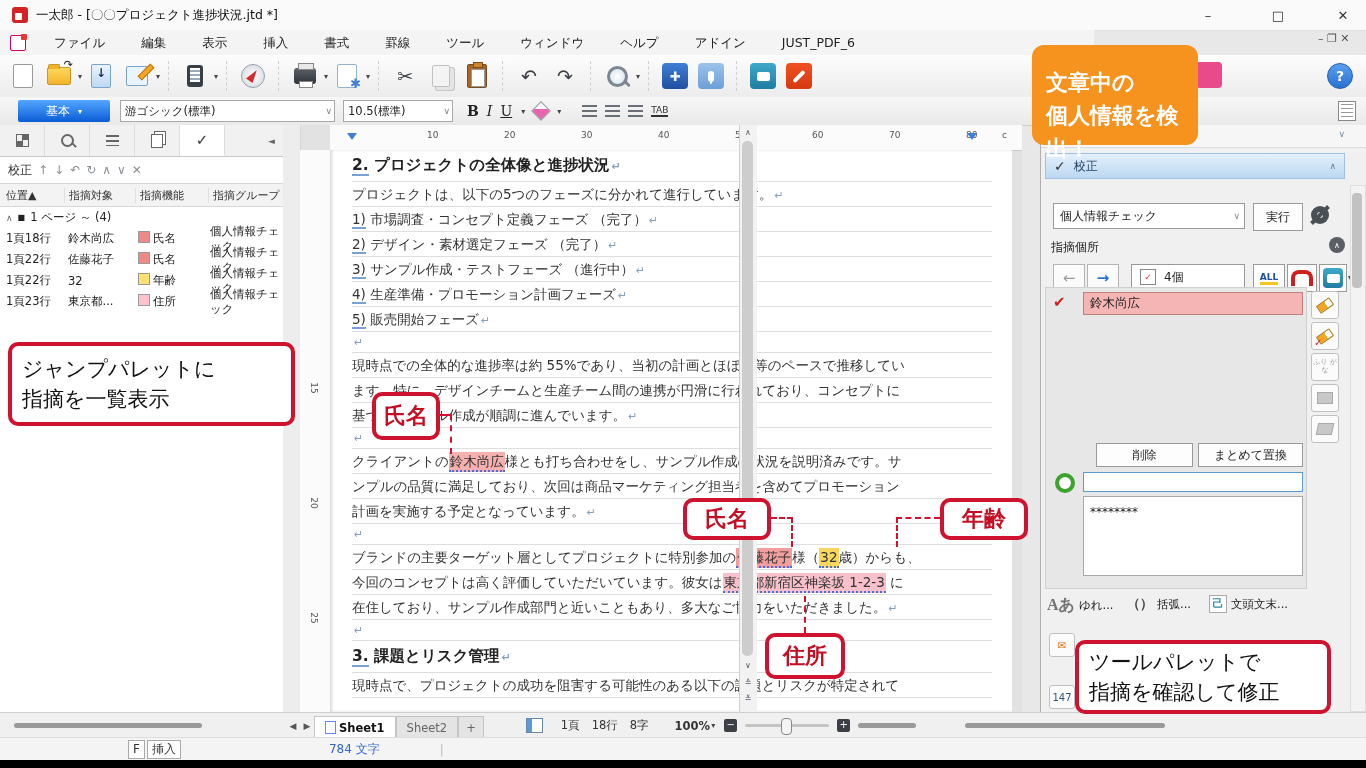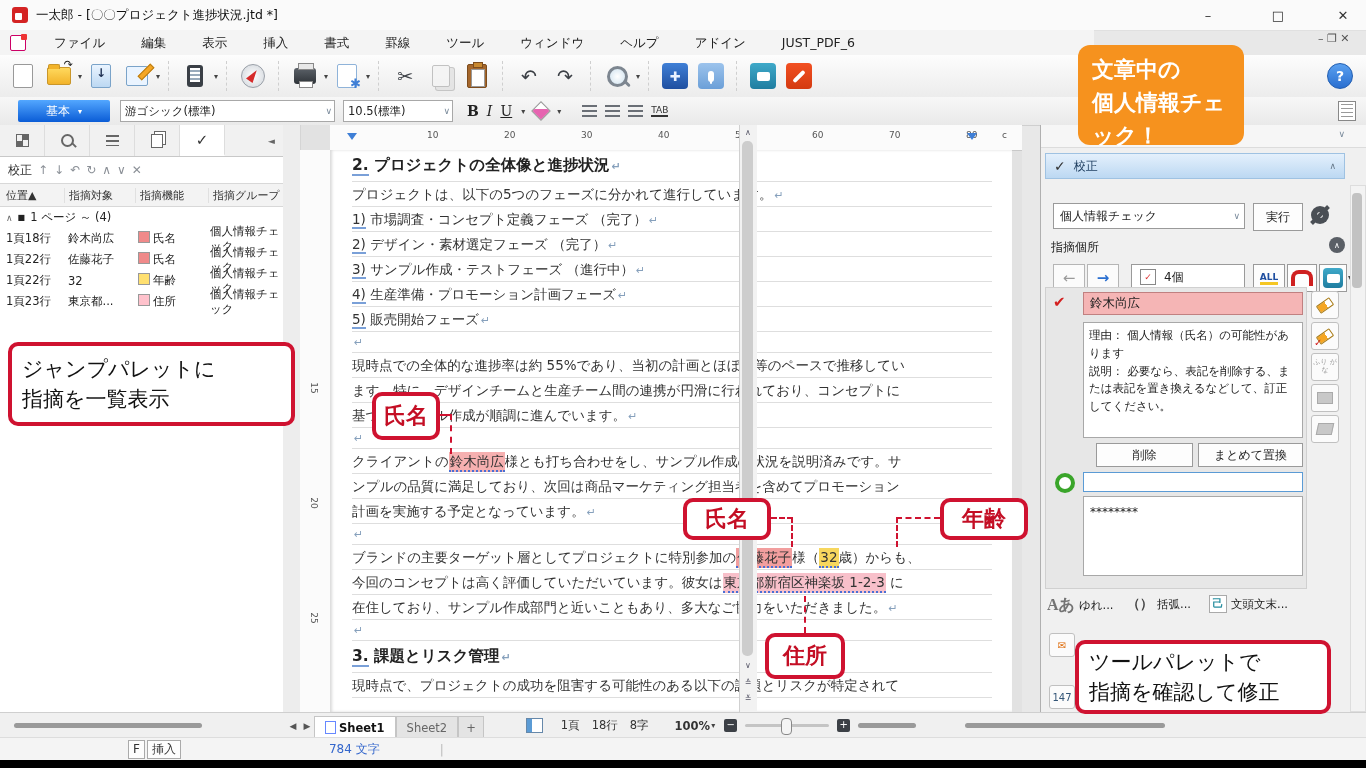--- a/index.html
+++ b/index.html
@@ -158,21 +158,21 @@
   .zoomknob{position:absolute;left:36px;top:-6px;width:9px;height:15px;background:#f4f4f4;border:1px solid #888;border-radius:4px;}
   .zbtn{width:13px;height:13px;background:#3c4046;color:#fff;font-size:10px;line-height:12px;text-align:center;border-radius:2px;}
   .statusbar{position:absolute;left:0;top:737px;width:1366px;height:23px;background:#f4f4f4;border-top:1px solid #ddd;display:flex;align-items:center;font-size:12px;}
   .modebox{border:1px solid #aaa;background:#fdfdfd;padding:0 4px;height:17px;line-height:17px;color:#333;}
   .blue{color:#3366cc;}
   .blackbar{position:absolute;left:0;top:760px;width:1366px;height:8px;background:#000;}
   
   .co{position:absolute;background:#fff;border:4px solid #cf1230;border-radius:10px;box-sizing:border-box;z-index:50;display:flex;flex-direction:column;justify-content:center;padding:4px 10px;}
   .co.big{font-size:21px;color:#111;line-height:1.45;font-weight:500;}
   .co.small{align-items:center;color:#c40e24;font-weight:bold;font-size:22px;padding:0;justify-content:center;}
-  .co-orange{position:absolute;z-index:60;background:#f6921e;border-radius:12px;color:#fff;font-size:22px;font-weight:bold;line-height:1.5;padding:8px 14px;box-sizing:border-box;margin-left:46px;}
+  .co-orange{position:absolute;z-index:60;background:#f6921e;border-radius:12px;color:#fff;font-size:22px;font-weight:bold;line-height:1.5;padding:21px 14px;box-sizing:border-box;}
   .dashH{position:absolute;border-top:2px dashed #cf1230;z-index:49;}
   .dashV{position:absolute;border-left:2px dashed #cf1230;z-index:49;}
 </style>
 </head>
 <body>
 
 <div class="app">
 
   <div class="titlebar">
     <div class="appicon"></div>
@@ -462,24 +462,20 @@
       </div>
     <div class="pbtn" style="position:absolute;left:278px;top:139px;width:26px;height:26px;padding:0;">
         <span class="sq sq-speech" style="width:20px;height:20px;"></span>
       </div>
     <span class="caret" style="position:absolute;left:306px;top:148px;">▾</span>
     <div class="dgroup"></div>
     <div class="redchk">✔</div>
     <div class="pinkfield">
         <span>鈴木尚広</span>
       </div>
-    <div class="descbox">
-      <div>理由： 個人情報（氏名）の可能性があります</div>
-      <div>説明： 必要なら、表記を削除する、または表記を置き換えるなどして、訂正してください。</div>
-    </div>
     <div class="abtn" style="left:55px;width:97px;">削除</div>
     <div class="abtn" style="left:157px;width:105px;">まとめて置換</div>
     <div class="greencirc"></div>
     <div class="repinput"></div>
     <div class="replist"><span>********</span></div>
     <div class="sideic" style="top:166px;">
         <span class="eraser"></span>
       </div>
     <div class="sideic" style="top:197px;">
         <span class="eraser"></span>
@@ -547,21 +543,21 @@
   <div class="statusbar">
     <div class="modebox" style="margin-left:128px;">F</div>
     <div class="modebox" style="margin-left:2px;">挿入</div>
     <span class="blue" style="margin-left:148px;">784 文字</span>
     <span style="margin-left:60px;color:#bbb;">|</span>
   </div>
   <div class="blackbar"></div>
 
   <div class="co-orange" style="left:1032px;top:45px;width:166px;height:100px;">
     <div>文章中の</div>
-    <div>個人情報チェック！</div>
+    <div>個人情報を検出！</div>
   </div>
   <div class="co big" style="left:8px;top:342px;width:287px;height:84px;">
     <div>ジャンプパレットに</div>
     <div>指摘を一覧表示</div>
   </div>
   <div class="co small" style="left:372px;top:392px;width:68px;height:48px;">氏名</div>
   <div class="dashH" style="left:440px;top:414px;width:12px;"></div>
   <div class="dashV" style="left:450px;top:414px;height:40px;"></div>
   <div class="co small" style="left:683px;top:498px;width:88px;height:42px;">氏名</div>
   <div class="dashH" style="left:771px;top:517px;width:22px;"></div>

